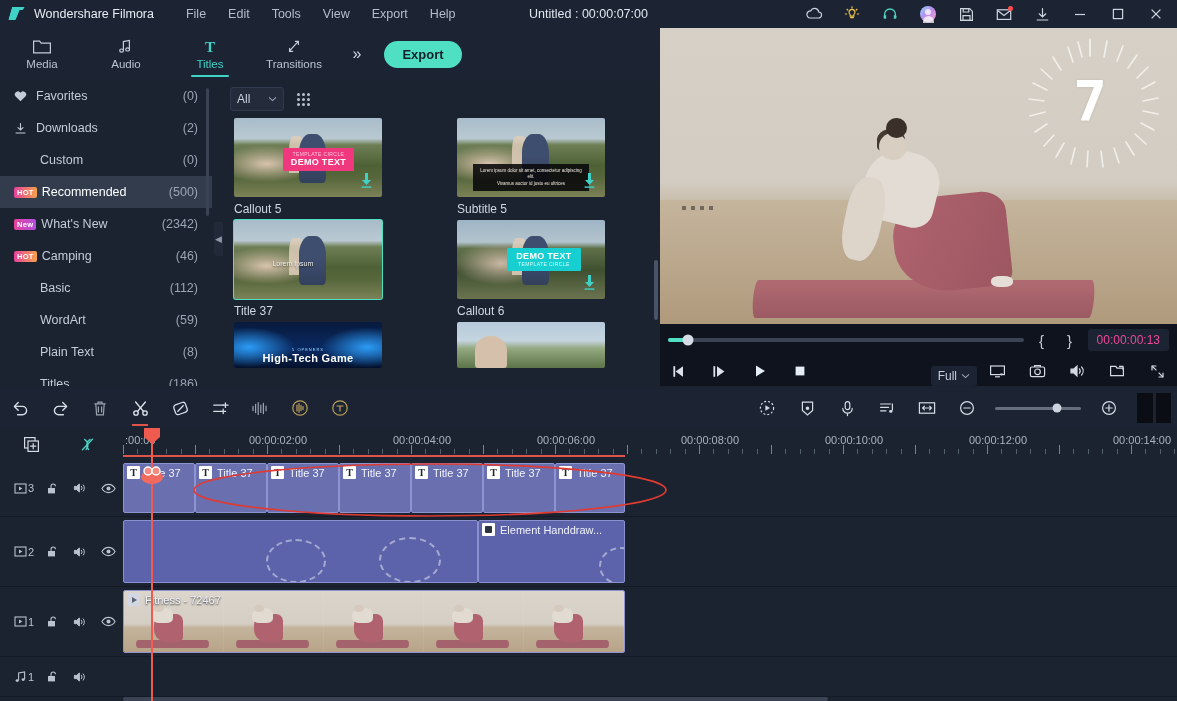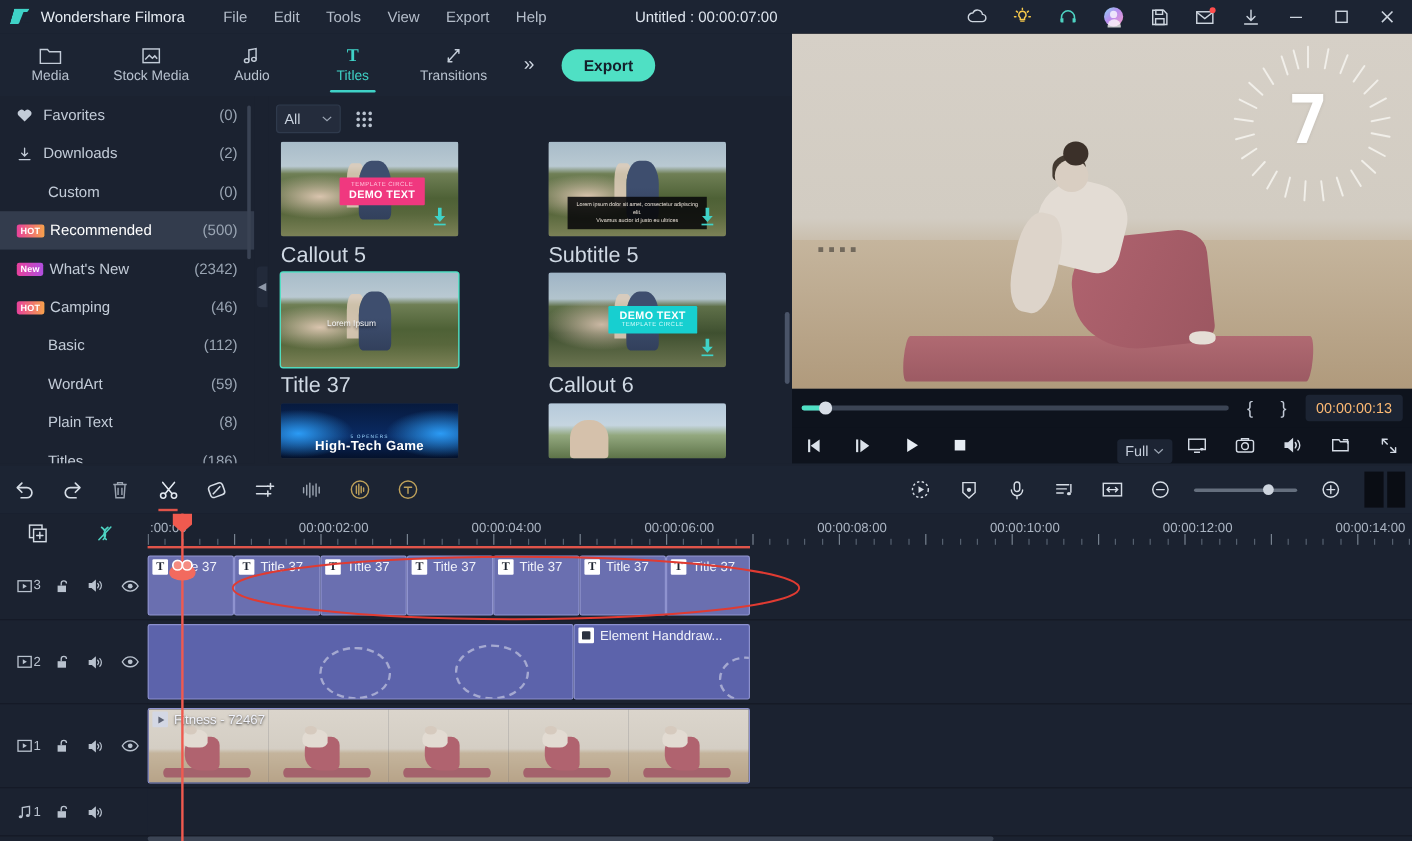--- a/index.html
+++ b/index.html
@@ -158,21 +158,21 @@
     position: absolute; top: 38px; left: 0; width: 436px; height: 268px;
     padding: 0 10px; display: grid; grid-template-columns: 1fr 1fr;
     gap: 4px 30px; align-content: start; overflow: hidden;
   }
   .cell { width: 148px; }
   .thumb {
     width: 148px; height: 79px; border-radius: 2px; overflow: hidden; position: relative;
     background: #2a3240;
   }
   .cell.selected .thumb { outline: 2px solid #4fe0c4; outline-offset: -1px; }
-  .cap { font-size: 18px; color: #cfd8e3; margin-top: 5px; white-space: nowrap;
+  .cap { font-size: 12px; color: #cfd8e3; margin-top: 5px; white-space: nowrap;
          overflow: hidden; text-overflow: ellipsis; }
   
   .ph {
     position: absolute; inset: 0;
     background:
       radial-gradient(ellipse 60% 40% at 22% 58%, #d9c4ae 0%, rgba(217,196,174,0) 58%),
       linear-gradient(#a8bcc9 0%, #b9c9d2 26%, #6f7f55 34%, #4e6136 60%, #58673c 76%, #7c8257 100%);
   }
   .ph::after {
     content: ""; position: absolute; left: 44%; top: 20%; width: 18%; height: 62%;
@@ -312,21 +312,21 @@
   }
   .seek-fill { position: absolute; left: 0; top: 0; height: 4px; width: 5.5%;
                background: #4fe0c4; border-radius: 2px; }
   .seek-knob {
     position: absolute; left: 5.5%; top: 50%; transform: translate(-50%,-50%);
     width: 11px; height: 11px; border-radius: 50%; background: #d7dde6;
   }
   .brace { width: 20px; text-align: center; color: #c2cad6; font-size: 15px; cursor: default; }
   .time-chip {
     background: #1c2433; border-radius: 3px; padding: 4px 9px; font-size: 12px;
-    color: #fdba74; font-family: "Liberation Sans", sans-serif;
+    color: #ec4899; font-family: "Liberation Sans", sans-serif;
   }
   .prev-bar2 {
     position: absolute; top: 328px; left: 0; width: 517px; height: 30px;
     display: flex; align-items: flex-end; background: #0e131d;
   }
   .pbtn { width: 40px; height: 30px; display: flex; align-items: center; justify-content: center;
           cursor: default; }
   .quality {
     margin-left: auto; display: flex; align-items: center; gap: 4px; font-size: 12px;
     color: #c6cedb; background: #1c2433; border-radius: 3px; padding: 3px 7px; cursor: default;
@@ -544,27 +544,20 @@
       </div>
     </div>
   </div>
 
   <div class="tabs-bar">
     <div class="tab">
       <svg width="20" height="17" viewBox="0 0 20 17" fill="none" stroke="#c3ccd8" stroke-width="1.2">
         <path d="M1.6 3.2h6l1.6 2h9.2v9.6H1.6z"></path>
       </svg>
       <span class="tlabel">Media</span>
-    </div>
-    <div class="tab">
-      <svg width="20" height="17" viewBox="0 0 20 17" fill="none" stroke="#c3ccd8" stroke-width="1.2">
-        <rect x="3.2" y="2.8" width="13.6" height="11.4"></rect>
-        <path d="M5 11.6l3.4-3.6 2.6 2.6 2-2 2 2.4"></path>
-      </svg>
-      <span class="tlabel">Stock Media</span>
     </div>
     <div class="tab">
       <svg width="20" height="17" viewBox="0 0 20 17" fill="none" stroke="#c3ccd8" stroke-width="1.2">
         <path d="M7.4 12.4V3.6l6-1.1v8.8"></path>
         <ellipse cx="5.6" cy="12.6" rx="1.9" ry="1.6"></ellipse>
         <ellipse cx="11.6" cy="11.4" rx="1.9" ry="1.6"></ellipse>
       </svg>
       <span class="tlabel">Audio</span>
     </div>
     <div class="tab active">

